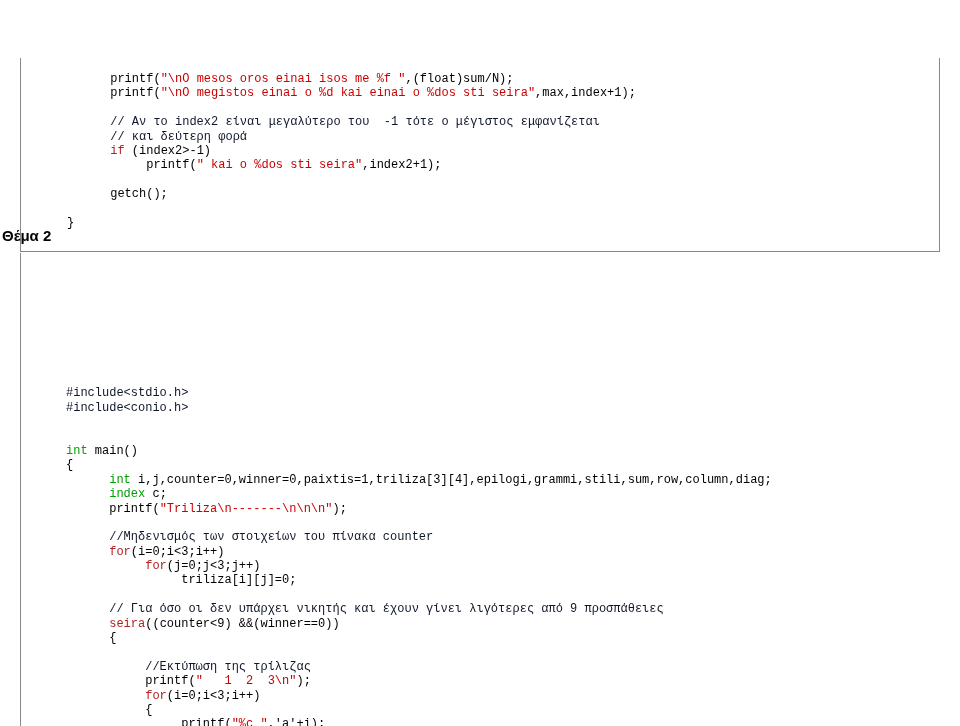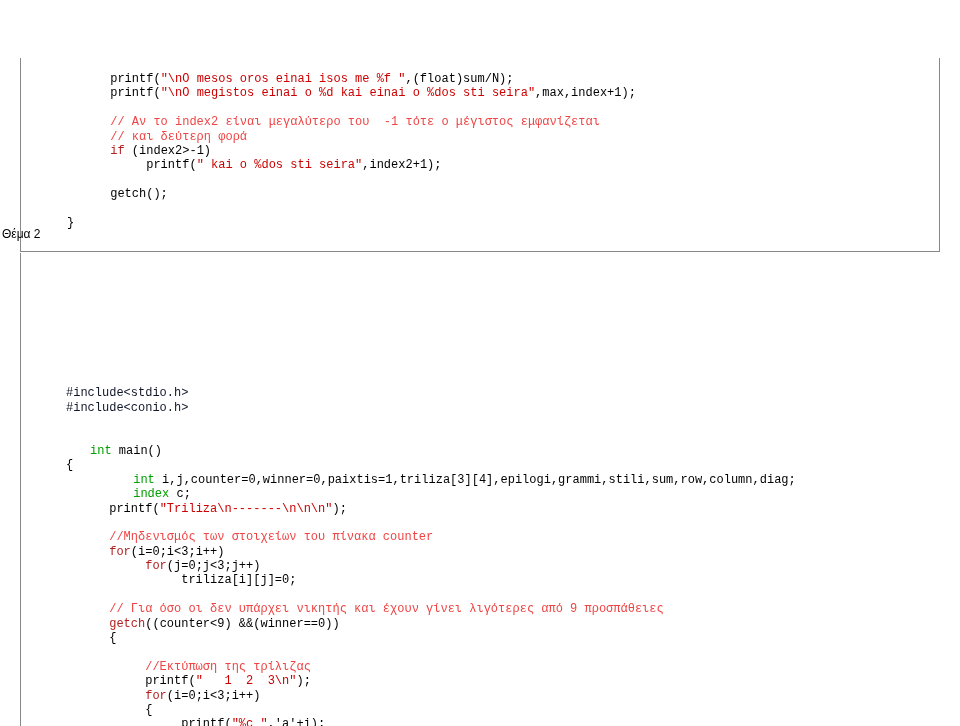--- a/index.html
+++ b/index.html
@@ -23,37 +23,37 @@
     border: 1px solid #888;
     border-top: none;
     margin: 0 20px 0 20px;
     padding-bottom: 6px;
   }
   .box-label {
     position: absolute;
     left: 2px;
     top: 184px;
     font-family: Arial, sans-serif;
-    font-weight: normal;
-    font-size: 12px;
+    font-weight: bold;
+    font-size: 15px;
     color: #000;
   }
   .leftbar {
     position: absolute;
     left: 20px;
     top: 210px;
     bottom: 0;
     border-left: 1px solid #888;
   }
   .code { padding-left: 46px; color: #000; }
   .kw { color: #b22222; margin-top: 20px; }
   .str { color: #cc0000; }
-  .com { color: #ef4444; text-align: right; }
+  .com { color: #0f172a; text-align: right; }
   .inc { color: #0f172a; }
-  .type { color: #00a000; margin-left: 24px; }
+  .type { color: #00a000; }
 </style>
 </head>
 <body>
 
 
 <div class="page">
 <div class="box1">
 <div class="code"><span>      printf(</span><span class="str">"\nO mesos oros einai isos me %f "</span><span>,(float)sum/N);</span>
 <span>      printf(</span><span class="str">"\nO megistos einai o %d kai einai o %dos sti seira"</span><span>,max,index+1);</span>
 
@@ -81,21 +81,21 @@
 <span>      </span><span class="type">int</span><span> i,j,counter=0,winner=0,paixtis=1,triliza[3][4],epilogi,grammi,stili,sum,row,column,diag;</span>
 <span>      </span><span class="type">index</span><span> c;</span>
 <span>      printf(</span><span class="str">"Triliza\n-------\n\n\n"</span><span>);</span>
 
 <span class="com">      //Μηδενισμός των στοιχείων του πίνακα counter</span>
 <span>      </span><span class="kw">for</span><span>(i=0;i&lt;3;i++)</span>
 <span>           </span><span class="kw">for</span><span>(j=0;j&lt;3;j++)</span>
 <span>                triliza[i][j]=0;</span>
 
 <span class="com">      // Για όσο οι δεν υπάρχει νικητής και έχουν γίνει λιγότερες από 9 προσπάθειες</span>
-<span>      </span><span class="kw">getch</span><span>((counter&lt;9) &amp;&amp;(winner==0))</span>
+<span>      </span><span class="kw">seira</span><span>((counter&lt;9) &amp;&amp;(winner==0))</span>
 <span>      {</span>
 
 <span class="com">           //Εκτύπωση της τρίλιζας</span>
 <span>           printf(</span><span class="str">"   1  2  3\n"</span><span>);</span>
 <span>           </span><span class="kw">for</span><span>(i=0;i&lt;3;i++)</span>
 <span>           {</span>
 <span>                printf(</span><span class="str">"%c "</span><span>,'a'+i);</span>
 
 
 

